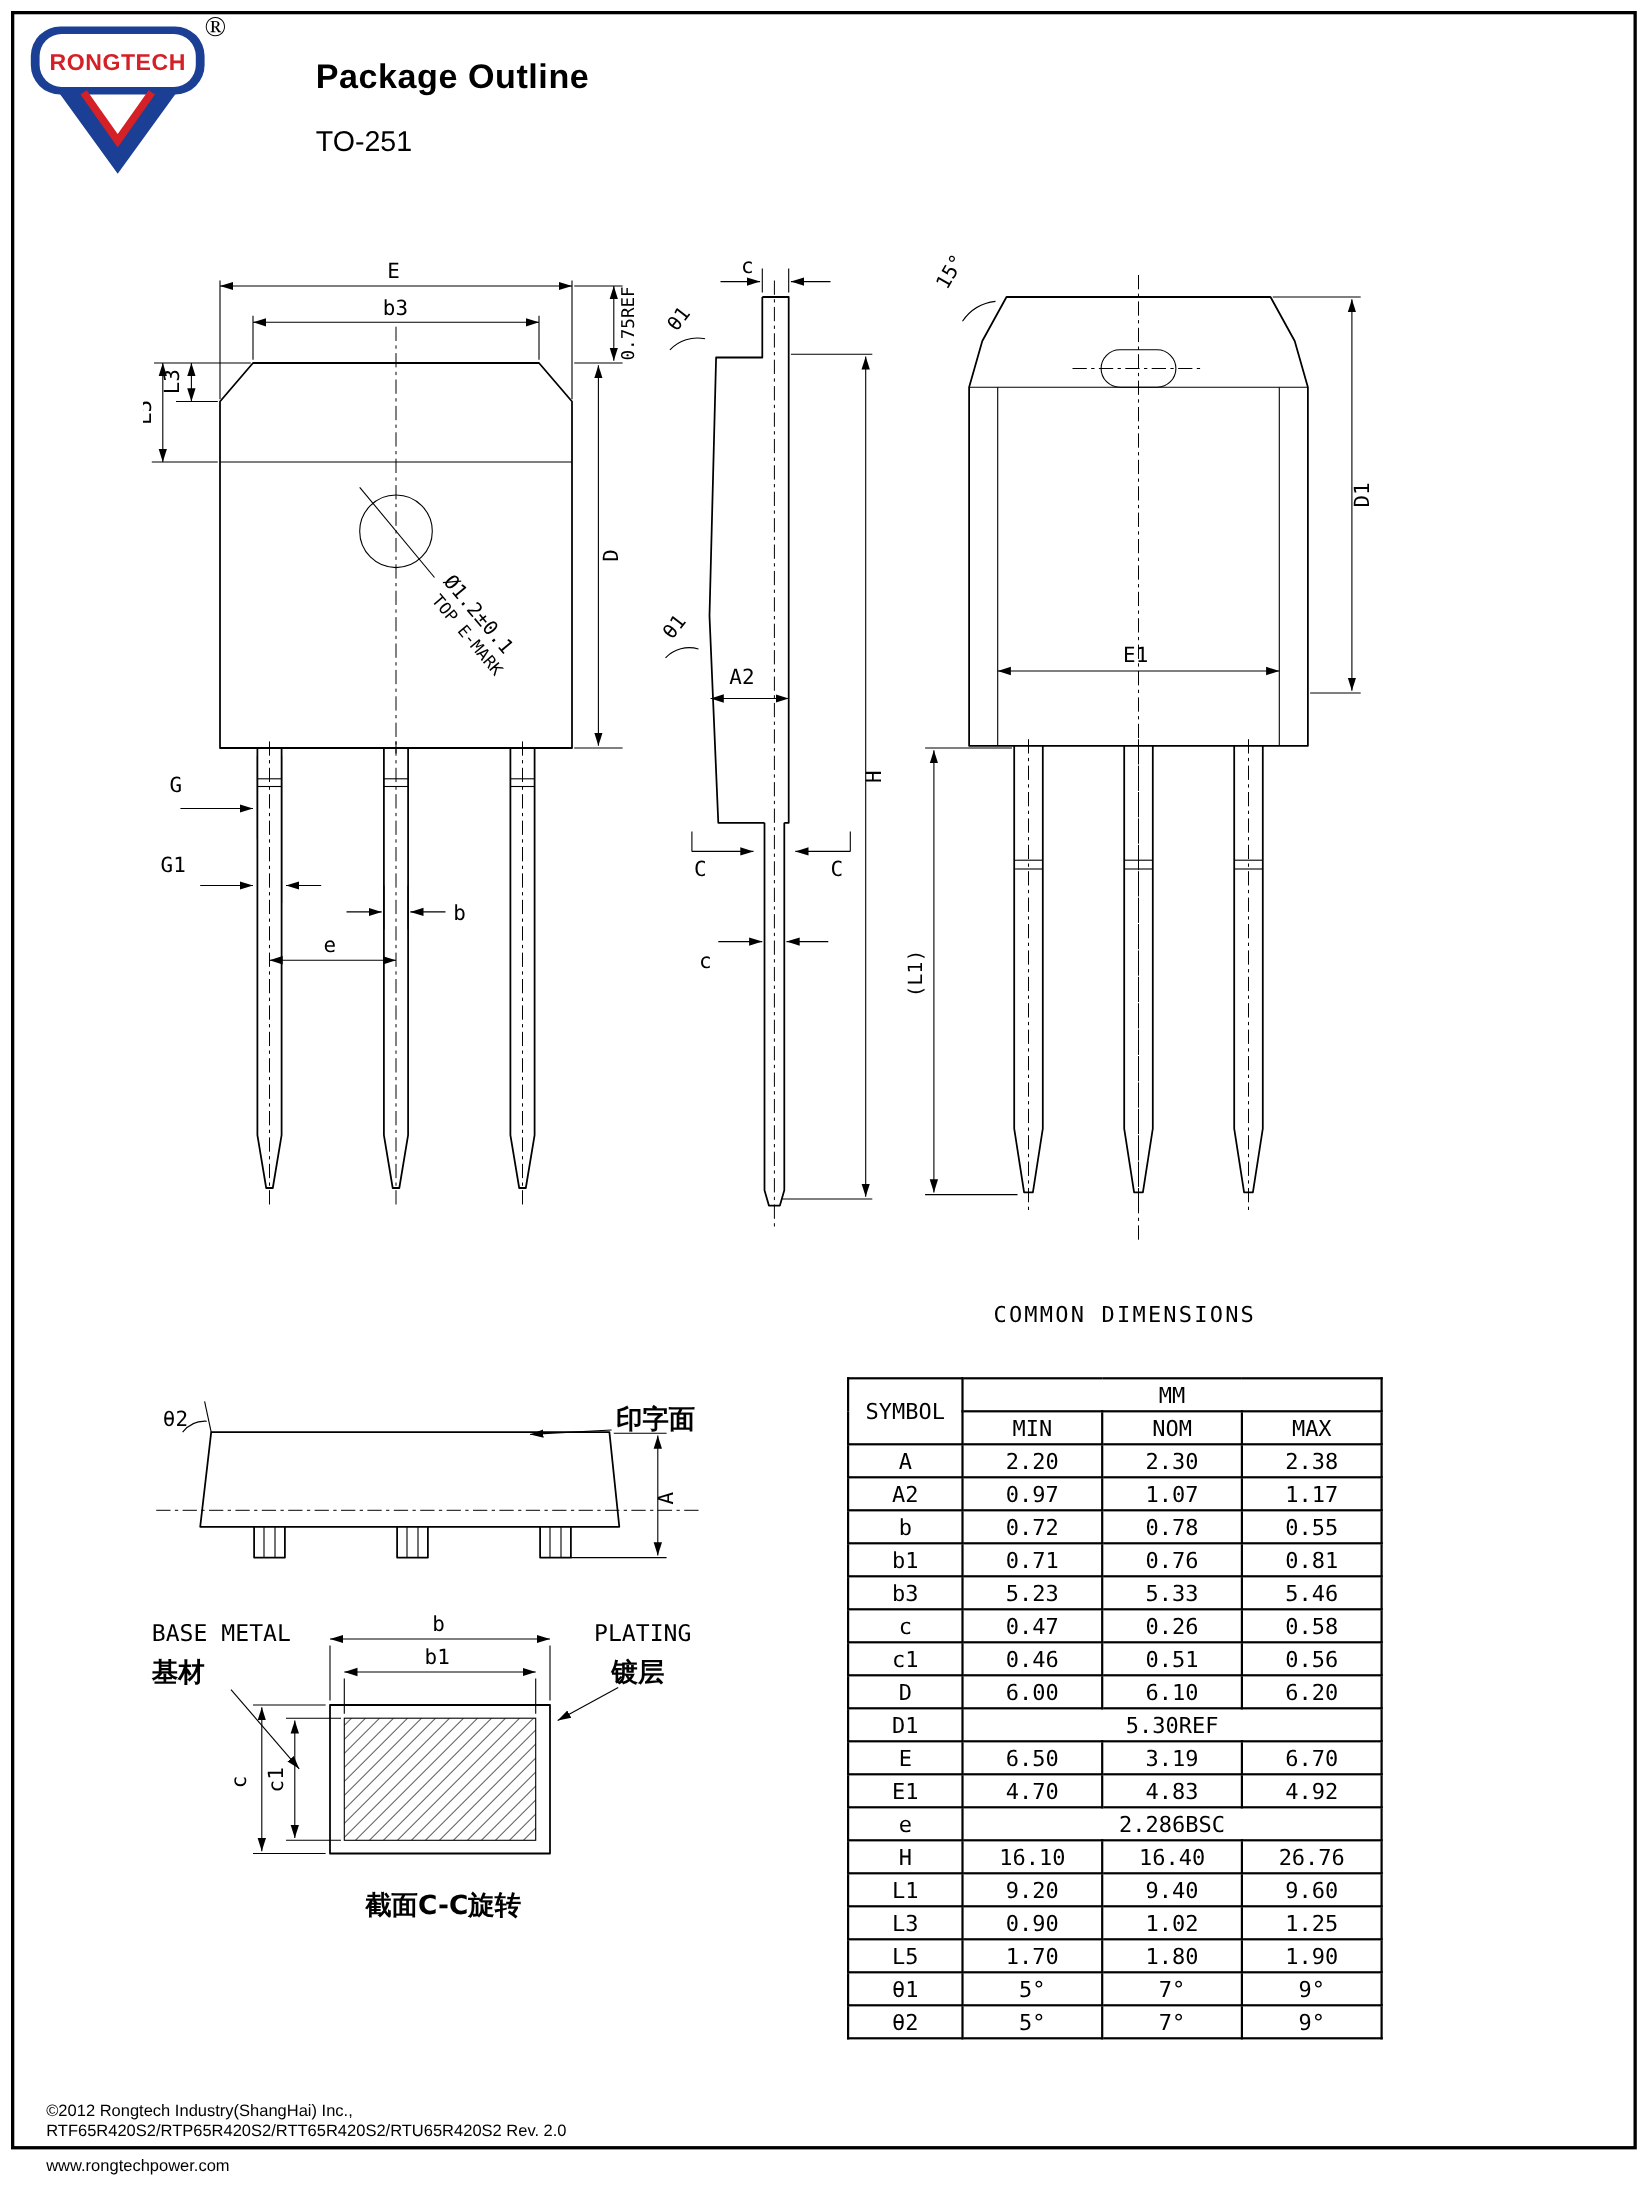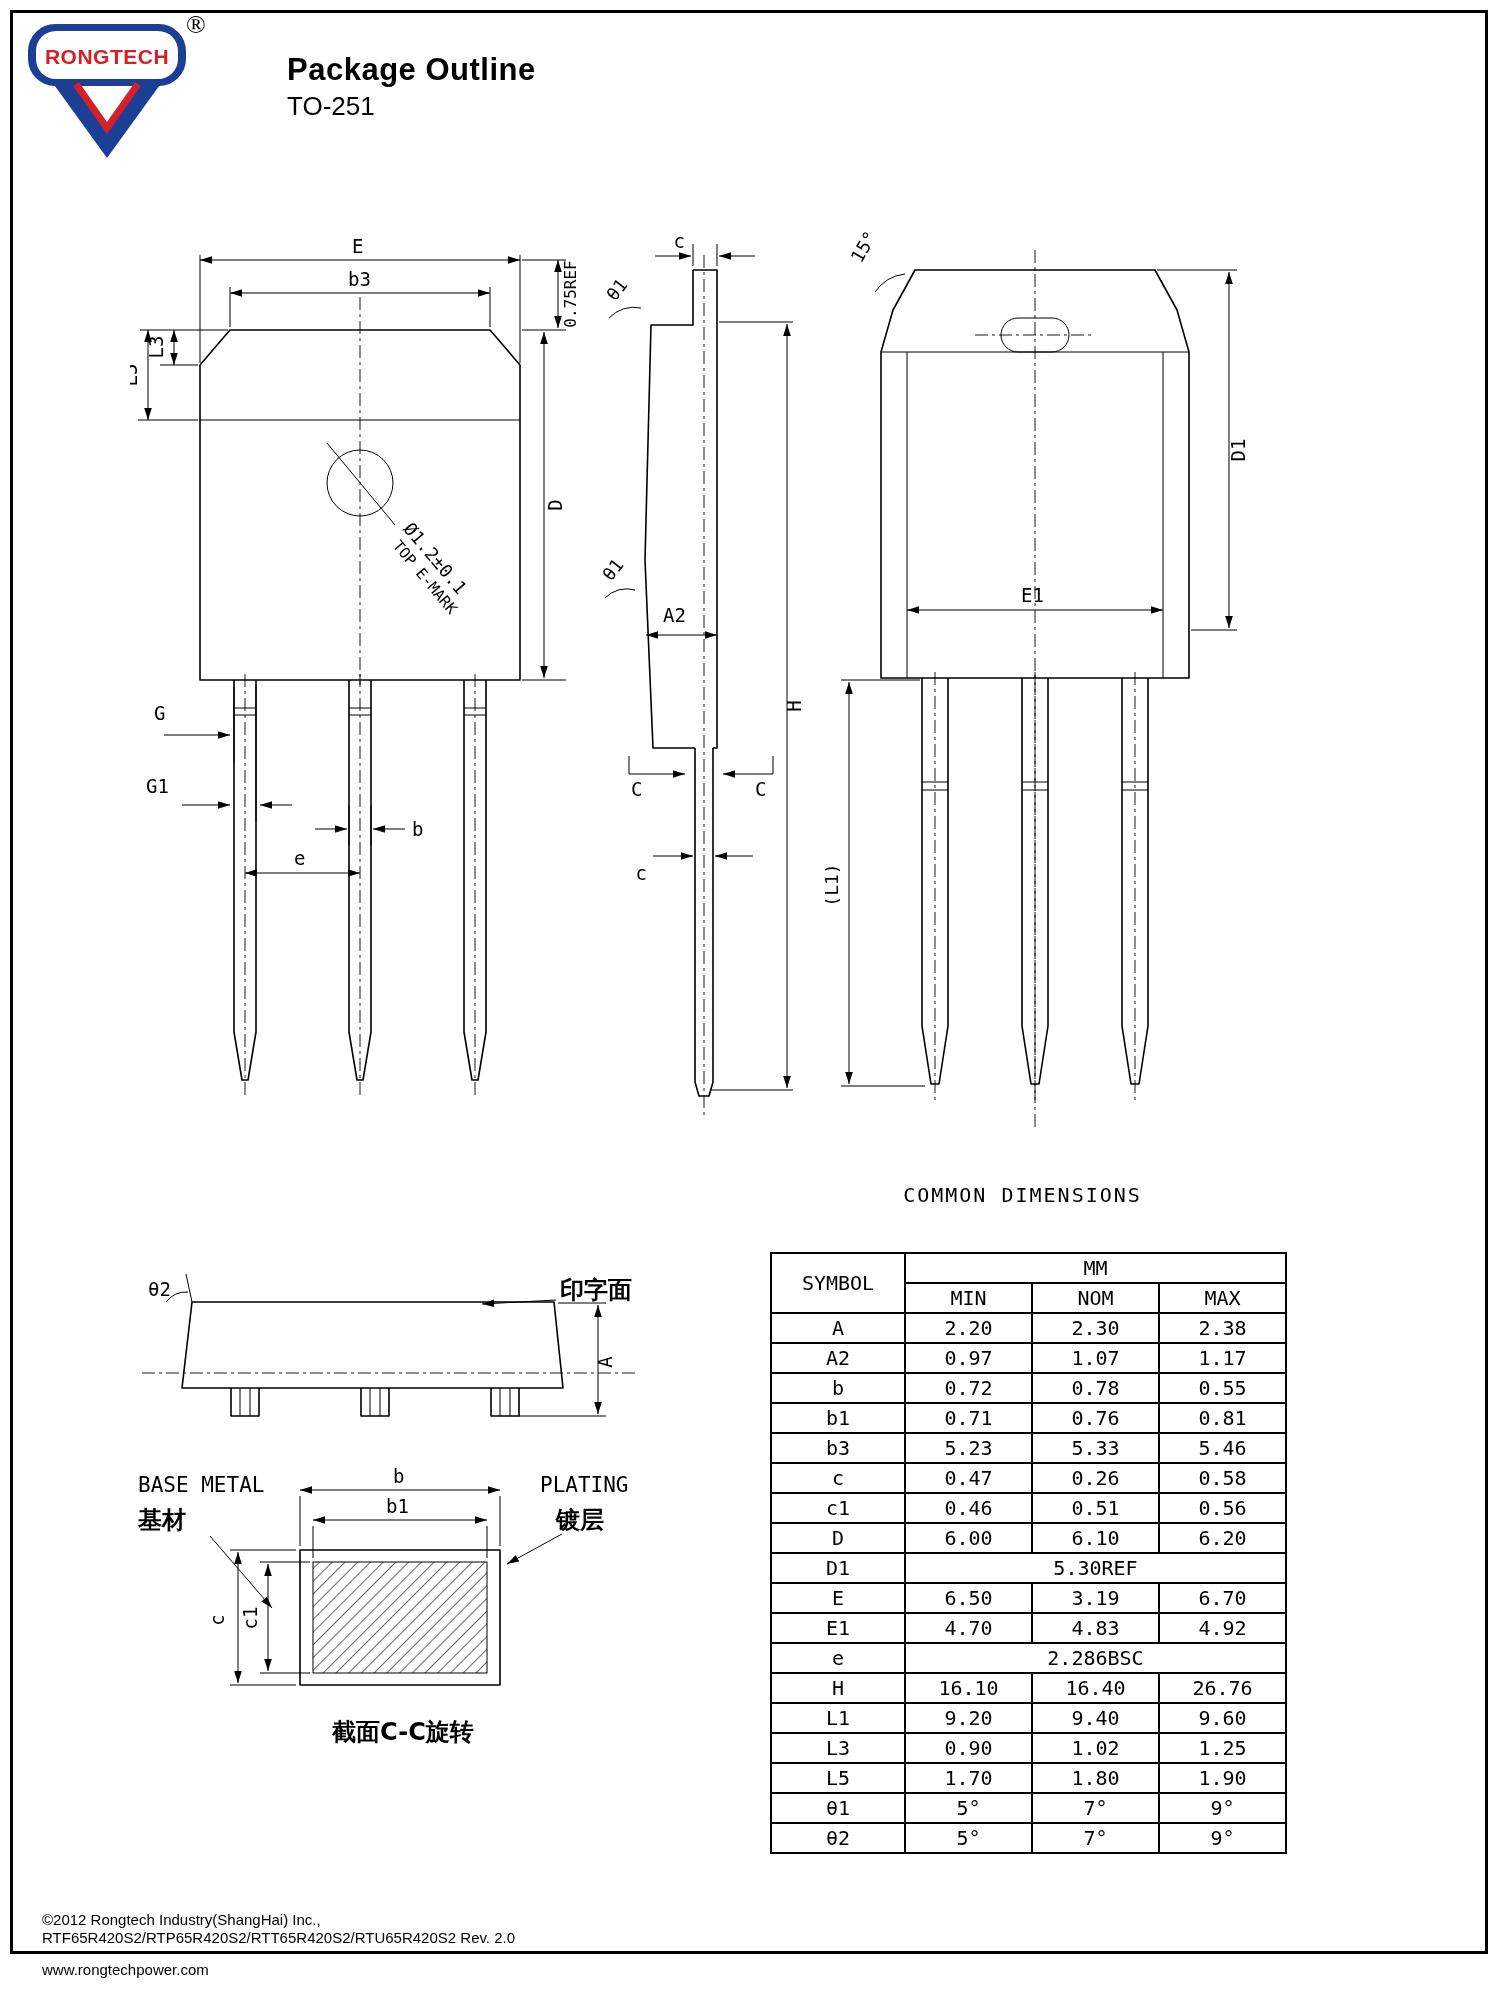--- a/index.html
+++ b/index.html
@@ -4,35 +4,35 @@
 <style>
   * { box-sizing: border-box; }
   html,body { margin:0; padding:0; background:#fff; }
   .page { position:relative; width:1500px; height:2000px; background:#fff;
           font-family:"Liberation Sans", sans-serif; color:#000; overflow:hidden; }
   .frame { position:absolute; left:10px; top:10px; width:1478px; height:1944px; border:3px solid #000; }
   .logo { position:absolute; left:24px; top:18px; }
   .reg { position:absolute; left:186px; top:10px; font-size:26px; font-family:"Liberation Serif", serif; }
   .title-block { position:absolute; left:287px; top:52px; }
   .title-block h1 { margin:0; font-size:31px; font-weight:bold; letter-spacing:0.5px; }
-  .title-block .sub { font-size:26px; margin-top:3px; }
+  .title-block .sub { font-size:26px; margin-top:25px; }
   .drawing { position:absolute; }
   svg .ln   { fill:none; stroke:#000; stroke-width:1.6; stroke-linejoin:round; }
   svg .thin { fill:none; stroke:#000; stroke-width:1; }
   svg .cl   { fill:none; stroke:#000; stroke-width:0.9; stroke-dasharray:13 4 3 4; }
   svg text  { font-family:"DejaVu Sans Mono", monospace; font-size:19px; fill:#000; }
   svg text.t16 { font-size:16px; }  svg text.t15 { font-size:15px; }  svg text.t18 { font-size:18px; }
   svg text.cjk { font-family:"DejaVu Sans", sans-serif; font-weight:bold; font-size:24px; }
   .common-dim-title { position:absolute; left:770px; top:1183px; width:505px; text-align:center;
        font-family:"DejaVu Sans Mono", monospace; font-size:20px; letter-spacing:2px; }
   .dim-table { position:absolute; left:770px; top:1252px; border-collapse:collapse;
        font-family:"DejaVu Sans Mono", monospace; font-size:20px; table-layout:fixed; }
   .dim-table th, .dim-table td { border:2px solid #000; text-align:center; padding:2px 4px;
        font-weight:normal; height:26px; }
-  .dim-table th.sym, .dim-table col.c0 { width:134px; }
+  .dim-table th.sym, .dim-table col.c0 { width:104px; }
   .dim-table col.cv { width:127px; }
   .footer { position:absolute; left:14px; font-size:15px; line-height:16px;padding-left:28px; }
 </style>
 </head>
 <body>
 
 <div class="page">
   <div class="frame"></div>
 
   <div class="logo">

